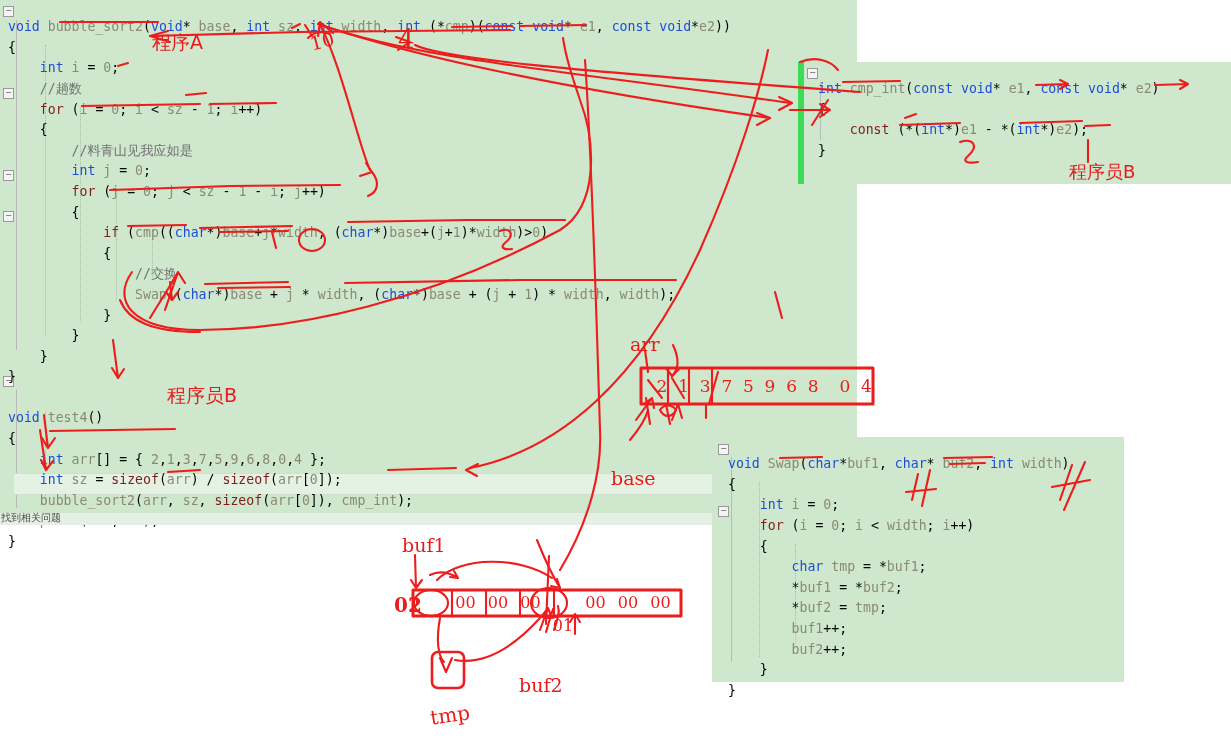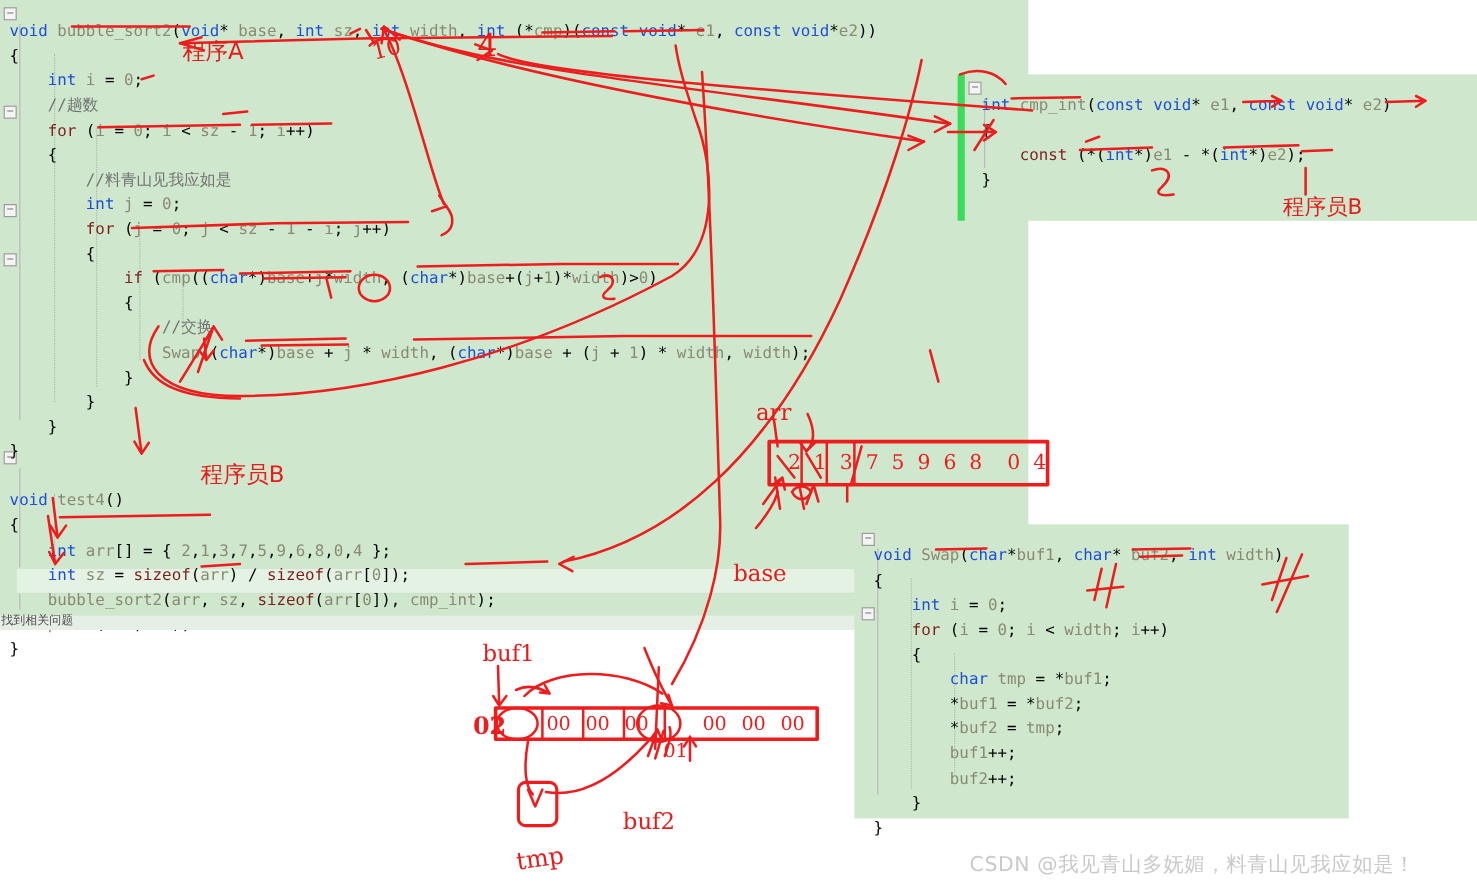--- a/index.html
+++ b/index.html
@@ -320,15 +320,14 @@
       <div class="cell" style="left: 394px; top: 593px; width: 28px; font-size: 20px; font-weight: bold;">02</div>
       <div class="cell" style="left: 451.5px; top: 593px; width: 28px; font-size: 16px;">00</div>
       <div class="cell" style="left: 484px; top: 593px; width: 28px; font-size: 16px;">00</div>
       <div class="cell" style="left: 516.5px; top: 593px; width: 28px; font-size: 16px;">00</div>
       <div class="cell" style="left: 549px; top: 593px; width: 28px; font-size: 16px; margin-top: 23px;">01</div>
       <div class="cell" style="left: 581.5px; top: 593px; width: 28px; font-size: 16px;">00</div>
       <div class="cell" style="left: 614px; top: 593px; width: 28px; font-size: 16px;">00</div>
       <div class="cell" style="left: 646.5px; top: 593px; width: 28px; font-size: 16px;">00</div>
     </div>
 
-  <div id="watermark">CSDN @我见青山多妩媚，料青山见我应如是！</div>
 
 </div>
 
 </body></html>

